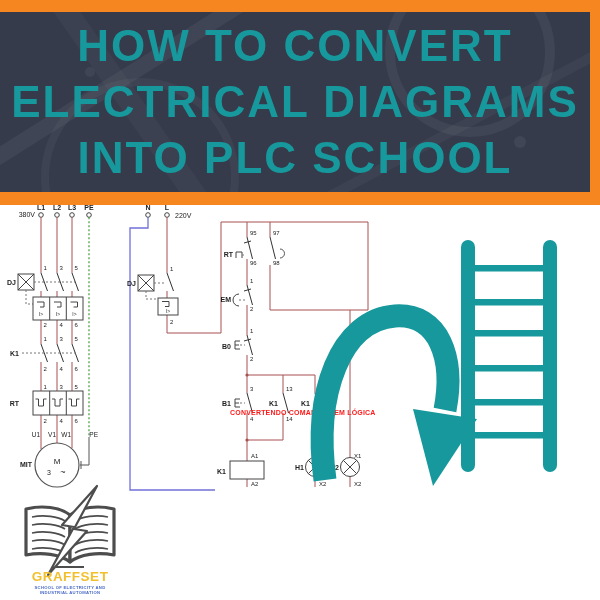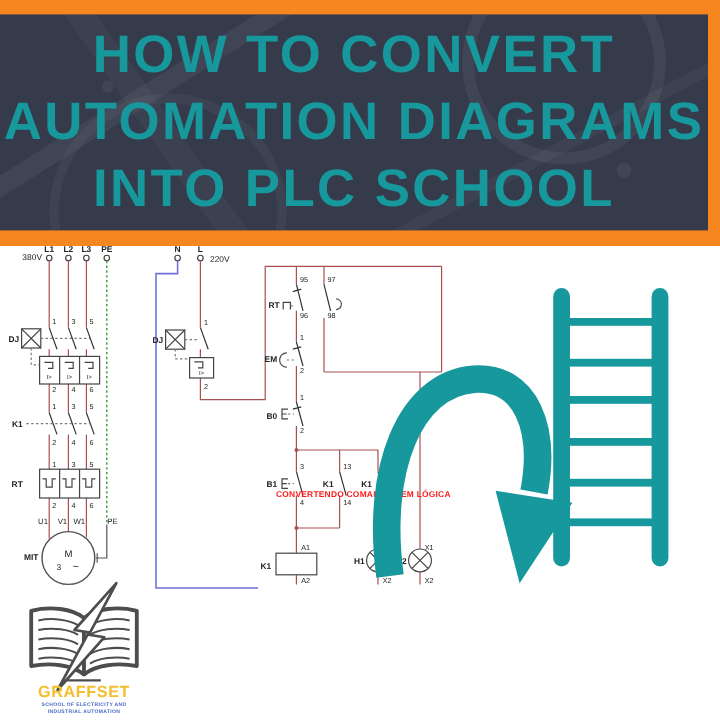--- a/index.html
+++ b/index.html
@@ -36,21 +36,21 @@
       <line x1="300" y1="200" x2="620" y2="30" stroke="rgba(255,255,255,0.04)" stroke-width="10"></line>
       <line x1="60" y1="-10" x2="200" y2="190" stroke="rgba(255,255,255,0.03)" stroke-width="22"></line>
       <circle cx="520" cy="130" r="6" fill="rgba(255,255,255,0.06)"></circle>
       <circle cx="90" cy="60" r="5" fill="rgba(255,255,255,0.05)"></circle>
     </svg>
     <div class="stripe top"></div>
     <div class="stripe bottom"></div>
     <div class="stripe right"></div>
     <div class="banner-title">
       <span>HOW TO CONVERT</span>
-      <span>AUTOMATION DIAGRAMS</span>
+      <span>ELECTRICAL DIAGRAMS</span>
       <span>INTO PLC SCHOOL</span>
     </div>
   </header>
 
   <main class="content">
 
     <svg class="abs" style="left:2px;top:-2px;" width="135" height="292" viewBox="0 0 135 292">
       <g font-size="7" fill="#222" text-anchor="middle" font-weight="bold">
         <text x="33" y="14" text-anchor="end" font-weight="normal">380V</text>
         <text x="39" y="7">L1</text>

